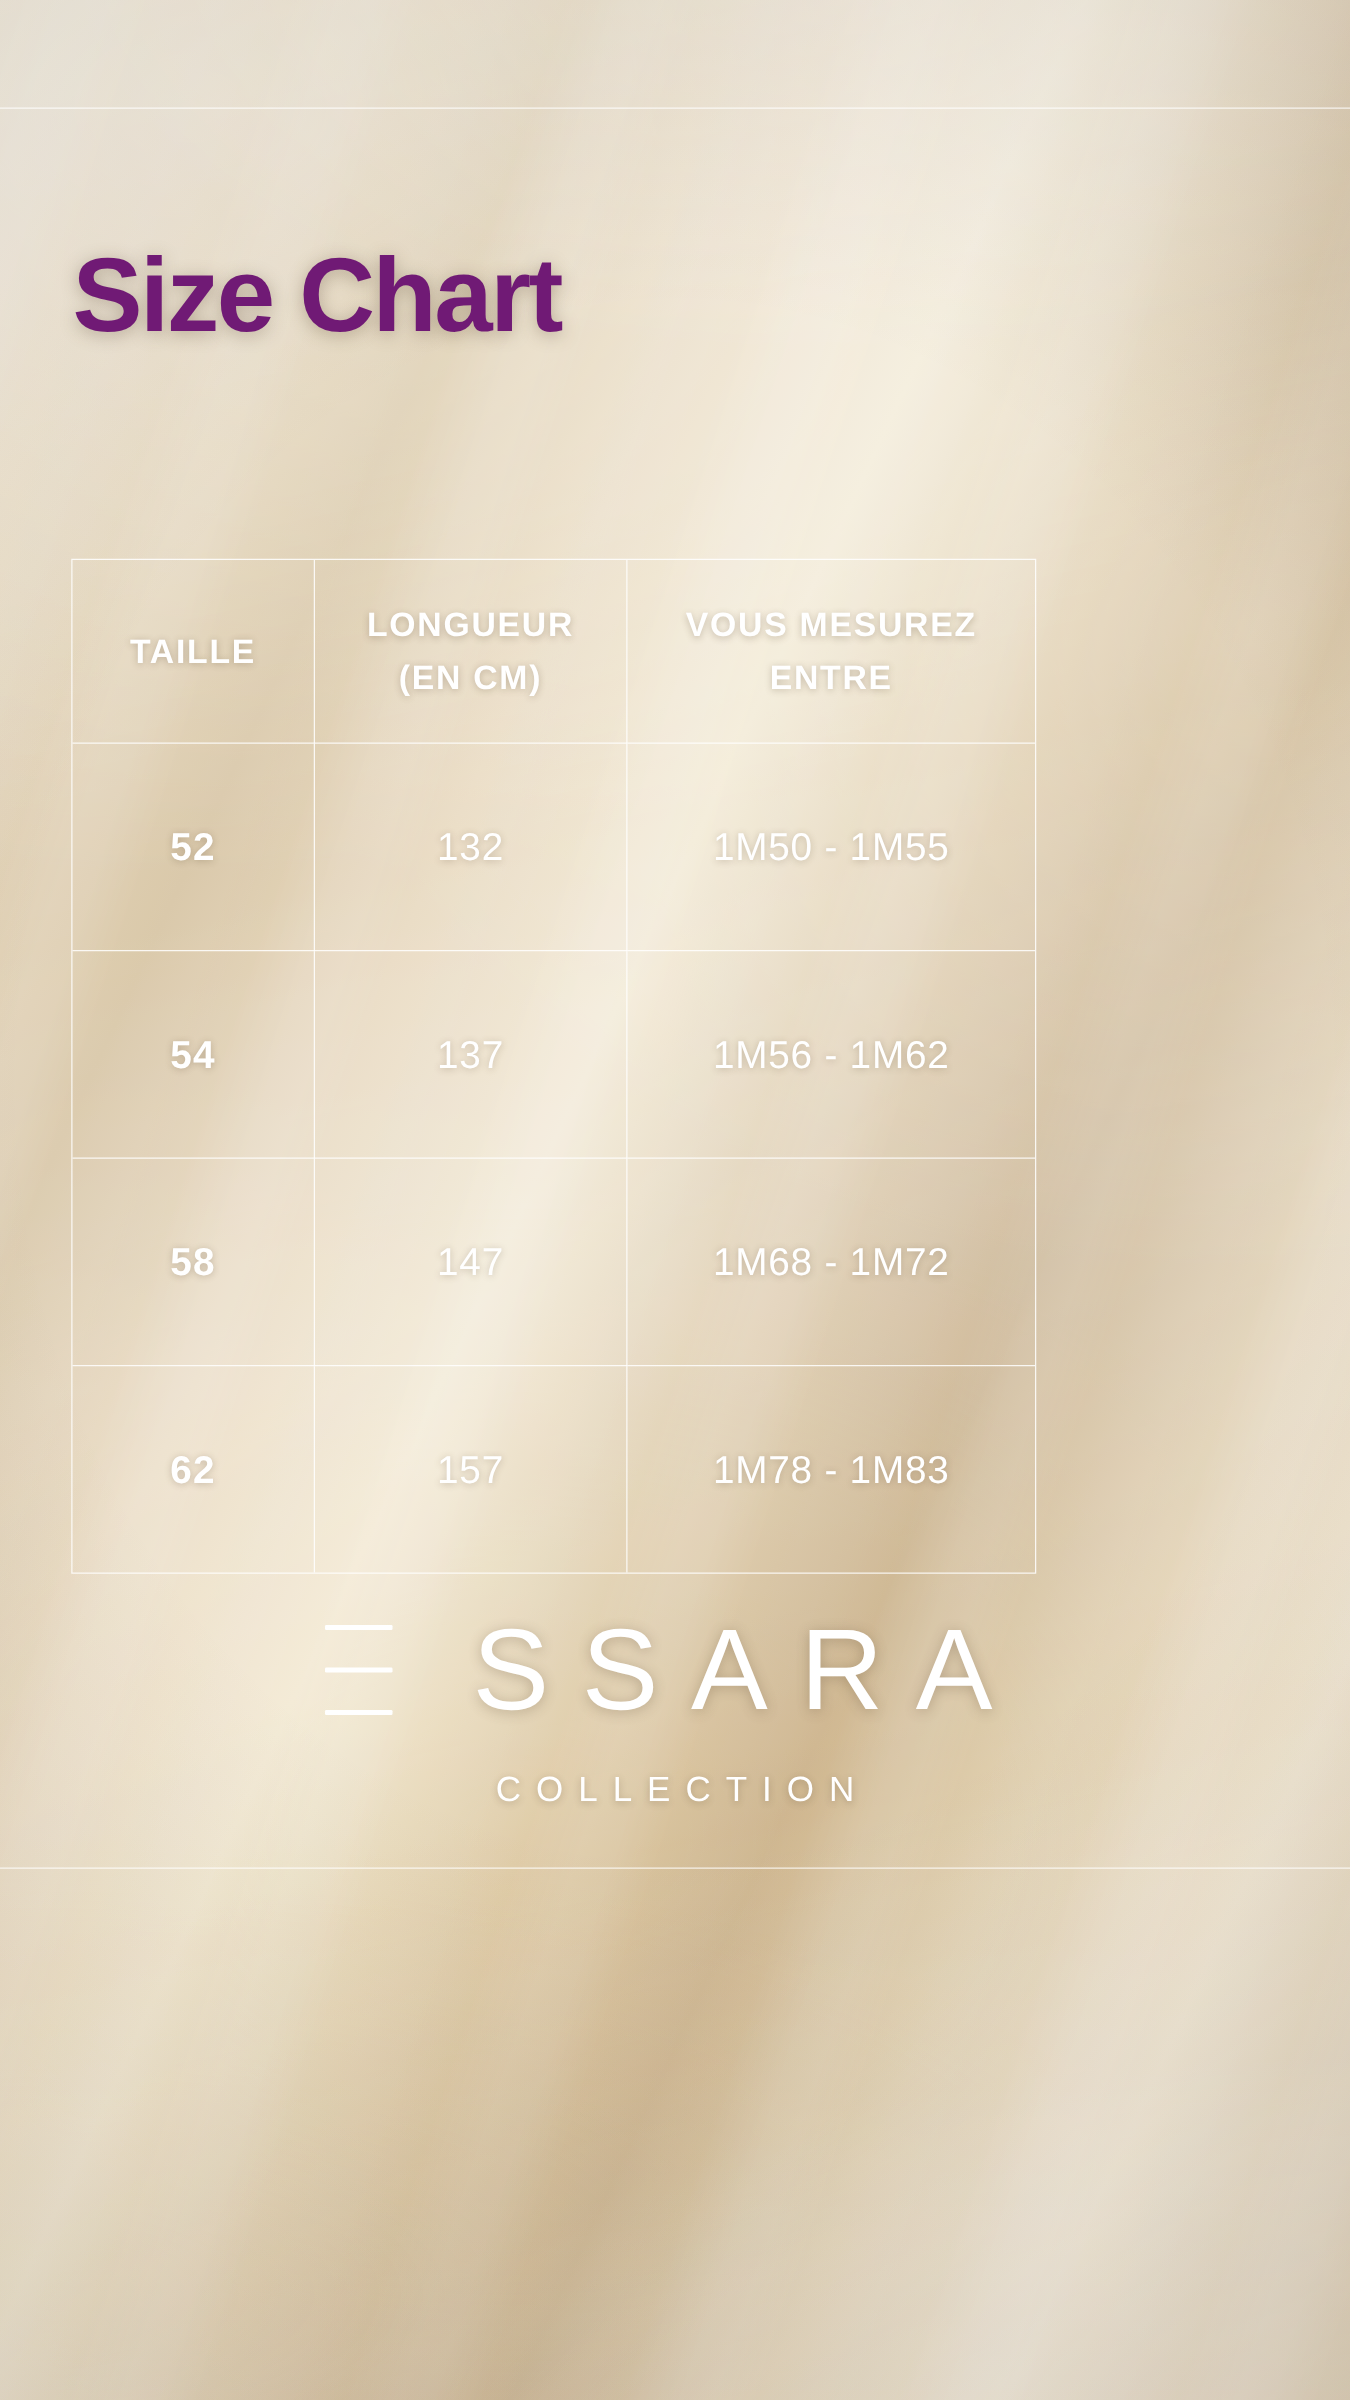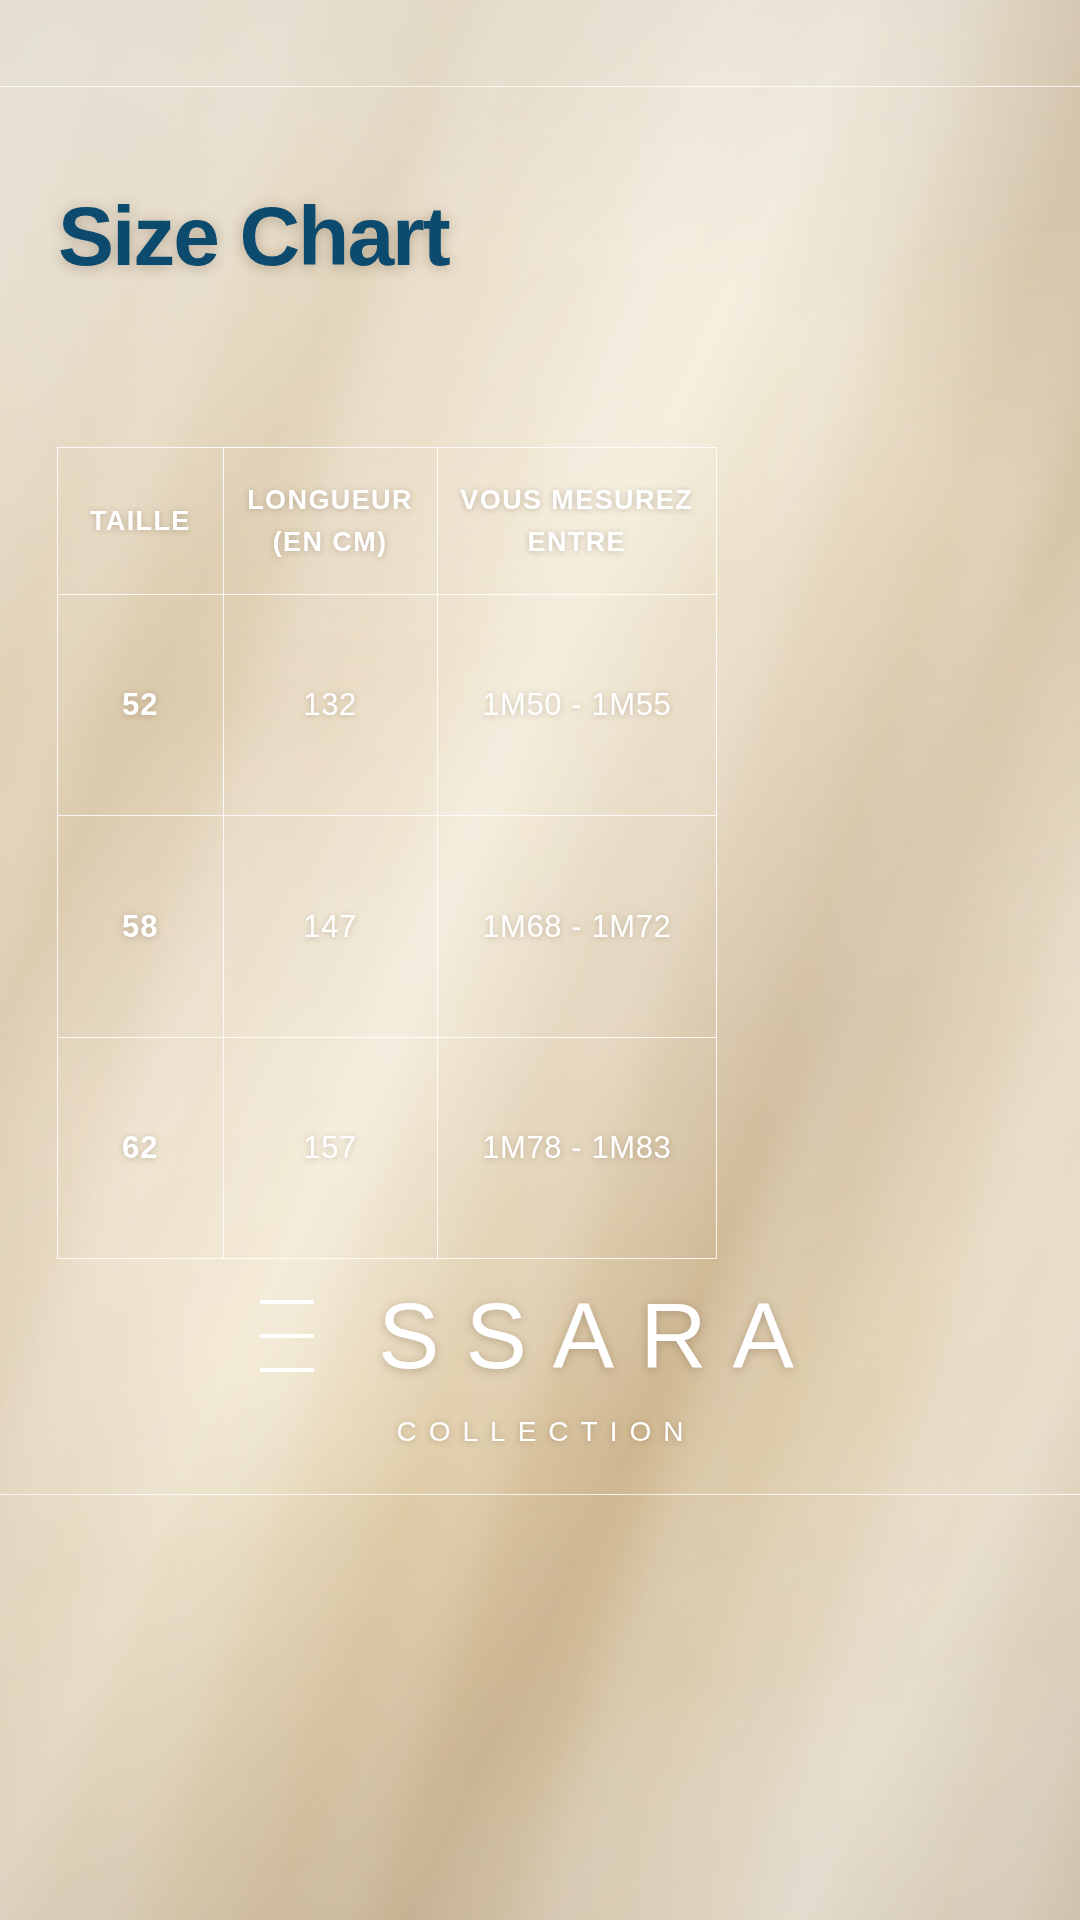--- a/index.html
+++ b/index.html
@@ -93,37 +93,37 @@
   }
   .rule-top { top: 86px; }
   .rule-bottom { top: 1494px; }
 
   
   .title-block {
     position: absolute;
     left: 58px;
     top: 186px;
     width: 980px;
-    color: #0c4a6e;
+    color: #701a75;
     text-shadow: 0 2px 14px rgba(90,70,45,0.35);
   }
   .title-line {
     font-size: 84px;
     line-height: 100px;
     font-weight: 700;
     letter-spacing: -2px;
     white-space: nowrap;
   }
 
   
   .table-wrap {
     position: absolute;
     left: 57px;
     top: 447px;
-    width: 660px;
+    width: 772px;
     height: 812px;
     border: 1px solid rgba(255,255,255,0.85);
     box-sizing: border-box;
   }
   table.size-table {
     width: 100%;
     height: 100%;
     border-collapse: collapse;
     table-layout: fixed;
   }
@@ -248,20 +248,25 @@
             <div>VOUS MESUREZ</div>
             <div>ENTRE</div>
           </th>
         </tr>
       </thead>
       <tbody>
         <tr>
           <td class="size-cell">52</td>
           <td>132</td>
           <td>1M50 - 1M55</td>
+        </tr>
+        <tr>
+          <td class="size-cell">54</td>
+          <td>137</td>
+          <td>1M56 - 1M62</td>
         </tr>
         <tr>
           <td class="size-cell">58</td>
           <td>147</td>
           <td>1M68 - 1M72</td>
         </tr>
         <tr>
           <td class="size-cell">62</td>
           <td>157</td>
           <td>1M78 - 1M83</td>

